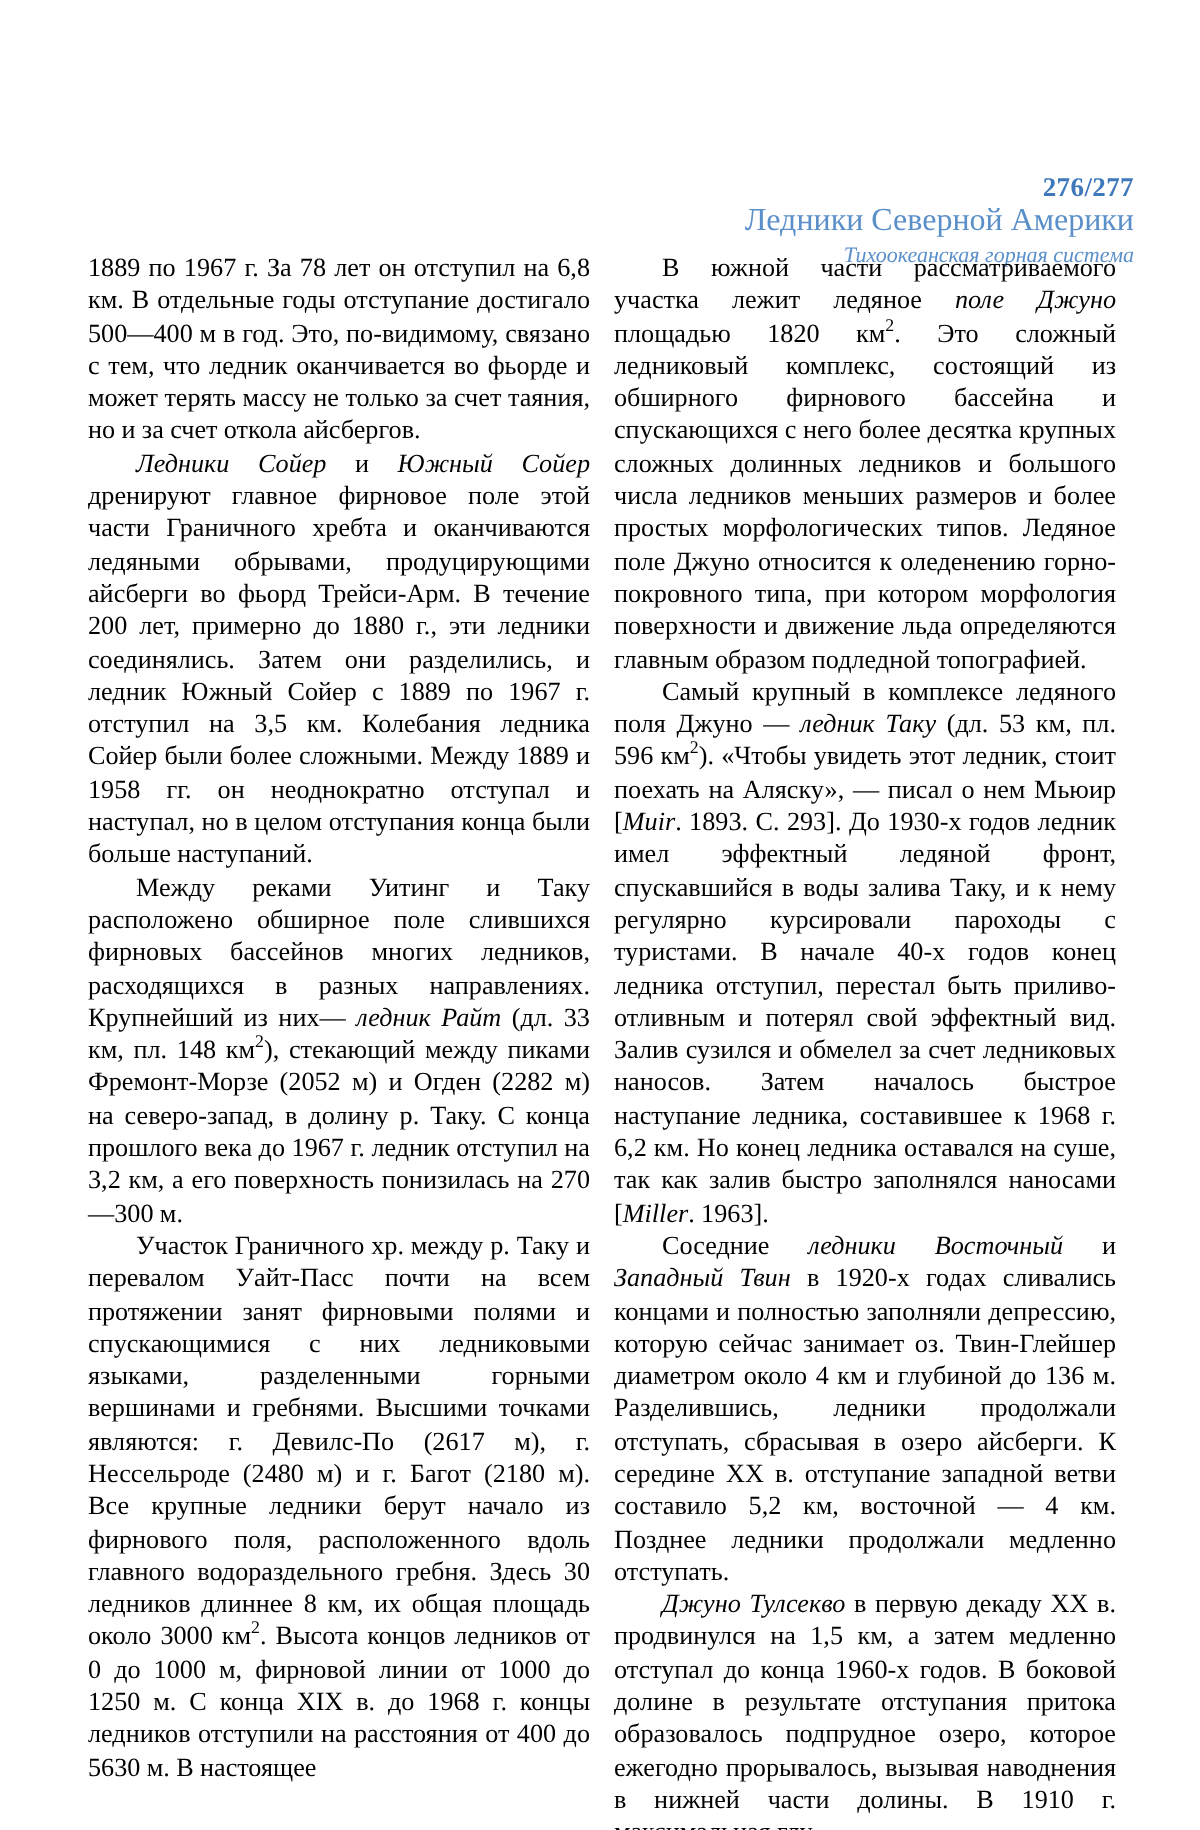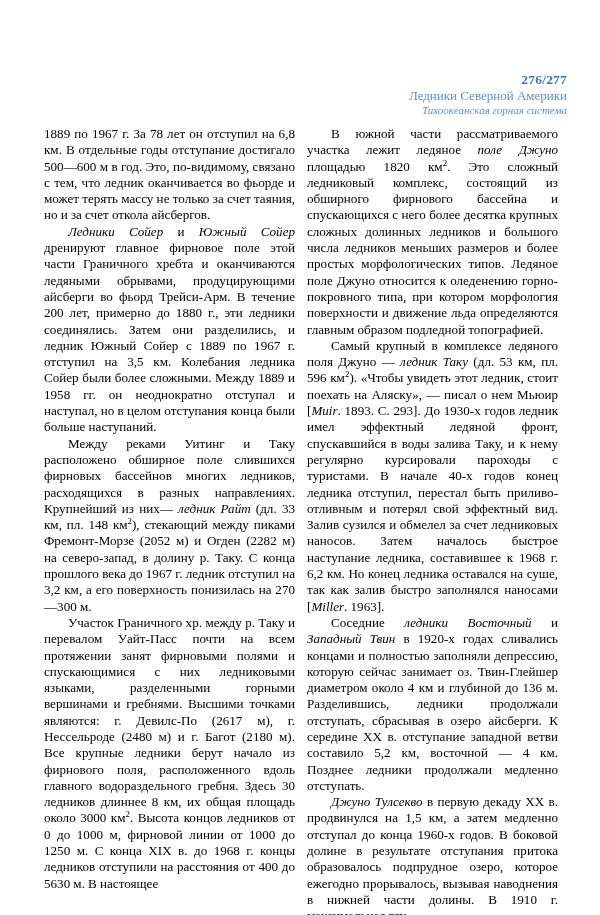--- a/index.html
+++ b/index.html
@@ -19,33 +19,33 @@
     margin: 0 auto;
     background: #ffffff;
     overflow: hidden;
     box-sizing: border-box;
   }
 
   
   .runhead {
     position: absolute;
     right: 33px;
-    top: 72px;
+    top: 86px;
     text-align: right;
     color: #4a7fbd;
     line-height: 1.18;
   }
   .runhead .folio {
     font-weight: bold;
     font-size: 13.5px;
     letter-spacing: 0.2px;
     color: #3f79bb;
   }
   .runhead .booktitle {
-    font-size: 13px;
+    font-size: 16px;
     color: #5b8fc9;
     margin-top: 0.5px;
   }
   .runhead .sectiontitle {
     font-size: 11px;
     font-style: italic;
     color: #5b8fc9;
     margin-top: 0.5px;
   }
 
@@ -89,21 +89,21 @@
 <div class="page">
 
   <div class="runhead">
     <div class="folio" style="color: rgb(63, 121, 187);">276/277</div>
     <div class="booktitle" style="color: rgb(91, 143, 201);">Ледники Северной Америки</div>
     <div class="sectiontitle" style="color: rgb(91, 143, 201);">Тихоокеанская горная система</div>
   </div>
 
   <div class="columns">
     <div class="col" id="col-left">
-        <p class="noindent"><span>1889 по 1967 г. За 78 лет он отступил на 6,8 км. В отдельные годы отступание достигало 500—600 м в год. Это, по-видимому, связано с тем, что ледник оканчивается во фьорде и может терять массу не только за счет таяния, но и за счет откола айсбергов.</span></p>
+        <p class="noindent"><span>1889 по 1967 г. За 78 лет он отступил на 6,8 км. В отдельные годы отступание достигало 500—400 м в год. Это, по-видимому, связано с тем, что ледник оканчивается во фьорде и может терять массу не только за счет таяния, но и за счет откола айсбергов.</span></p>
         <p><i>Ледники Сойер</i><span> и </span><i>Южный Сойер</i><span> дренируют главное фирновое поле этой части Граничного хребта и оканчиваются ледяными обрывами, продуцирующими айсберги во фьорд Трейси-Арм. В течение 200 лет, примерно до 1880 г., эти ледники соединялись. Затем они разделились, и ледник Южный Сойер с 1889 по 1967 г. отступил на 3,5 км. Колебания ледника Сойер были более сложными. Между 1889 и 1958 гг. он неоднократно отступал и наступал, но в целом отступания конца были больше наступаний.</span></p>
         <p><span>Между реками Уитинг и Таку расположено обширное поле слившихся фирновых бассейнов многих ледников, расходящихся в разных направлениях. Крупнейший из них— </span><i>ледник Райт</i><span> (дл. 33 км, пл. 148 км</span><sup>2</sup><span>), стекающий между пиками Фремонт-Морзе (2052 м) и Огден (2282 м) на северо-запад, в долину р. Таку. С конца прошлого века до 1967 г. ледник отступил на 3,2 км, а его поверхность понизилась на 270—300 м.</span></p>
         <p><span>Участок Граничного хр. между р. Таку и перевалом Уайт-Пасс почти на всем протяжении занят фирновыми полями и спускающимися с них ледниковыми языками, разделенными горными вершинами и гребнями. Высшими точками являются: г. Девилс-По (2617 м), г. Нессельроде (2480 м) и г. Багот (2180 м). Все крупные ледники берут начало из фирнового поля, расположенного вдоль главного водораздельного гребня. Здесь 30 ледников длиннее 8 км, их общая площадь около 3000 км</span><sup>2</sup><span>. Высота концов ледников от 0 до 1000 м, фирновой линии от 1000 до 1250 м. С конца XIX в. до 1968 г. концы ледников отступили на расстояния от 400 до 5630 м. В настоящее</span></p>
       </div>
     <div class="col" id="col-right">
         <p><span>В южной части рассматриваемого участка лежит ледяное </span><i>поле Джуно</i><span> площадью 1820 км</span><sup>2</sup><span>. Это сложный ледниковый комплекс, состоящий из обширного фирнового бассейна и спускающихся с него более десятка крупных сложных долинных ледников и большого числа ледников меньших размеров и более простых морфологических типов. Ледяное поле Джуно относится к оледенению горно-покровного типа, при котором морфология поверхности и движение льда определяются главным образом подледной топографией.</span></p>
         <p><span>Самый крупный в комплексе ледяного поля Джуно — </span><i>ледник Таку</i><span> (дл. 53 км, пл. 596 км</span><sup>2</sup><span>). «Чтобы увидеть этот ледник, стоит поехать на Аляску», — писал о нем Мьюир [</span><i>Muir</i><span>. 1893. С. 293]. До 1930-х годов ледник имел эффектный ледяной фронт, спускавшийся в воды залива Таку, и к нему регулярно курсировали пароходы с туристами. В начале 40-х годов конец ледника отступил, перестал быть приливо-отливным и потерял свой эффектный вид. Залив сузился и обмелел за счет ледниковых наносов. Затем началось быстрое наступание ледника, составившее к 1968 г. 6,2 км. Но конец ледника оставался на суше, так как залив быстро заполнялся наносами [</span><i>Miller</i><span>. 1963].</span></p>
         <p><span>Соседние </span><i>ледники Восточный</i><span> и </span><i>Западный Твин</i><span> в 1920-х годах сливались концами и полностью заполняли депрессию, которую сейчас занимает оз. Твин-Глейшер диаметром около 4 км и глубиной до 136 м. Разделившись, ледники продолжали отступать, сбрасывая в озеро айсберги. К середине XX в. отступание западной ветви составило 5,2 км, восточной — 4 км. Позднее ледники продолжали медленно отступать.</span></p>
         <p><i>Джуно Тулсекво</i><span> в первую декаду XX в. продвинулся на 1,5 км, а затем медленно отступал до конца 1960-х годов. В боковой долине в результате отступания притока образовалось подпрудное озеро, которое ежегодно прорывалось, вызывая наводнения в нижней части долины. В 1910 г. максимальная глу-</span></p>
       </div>

